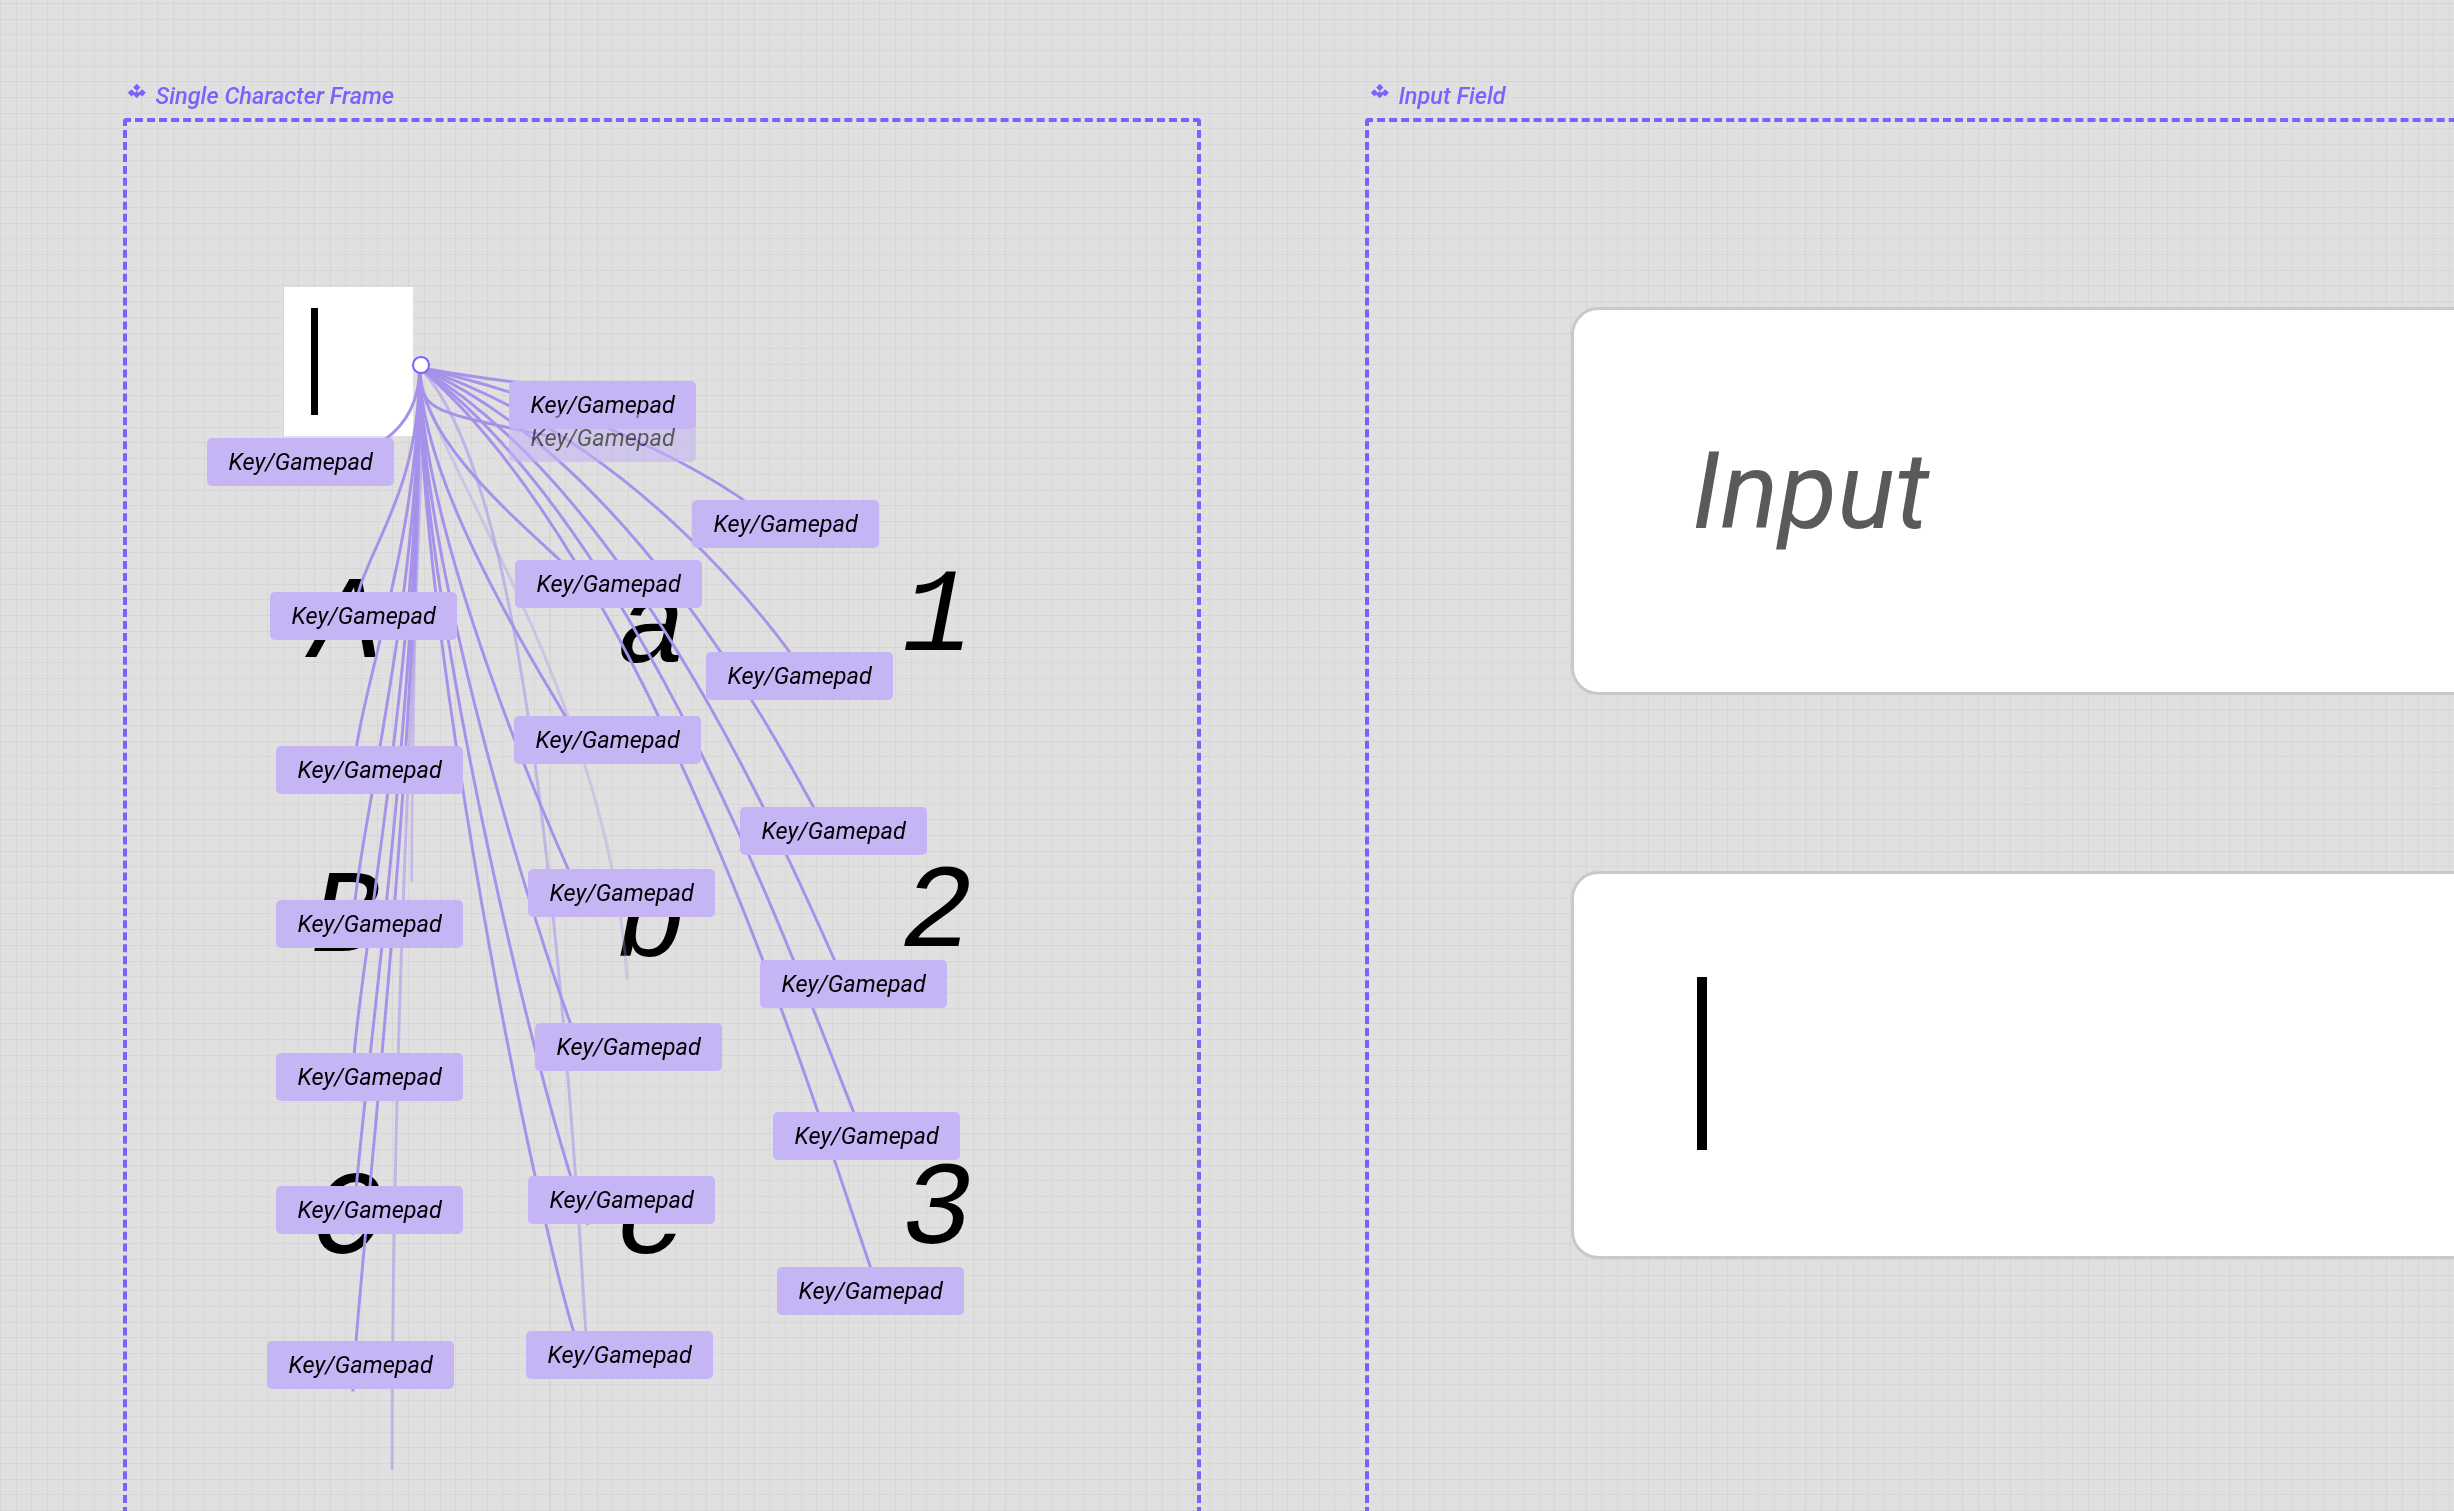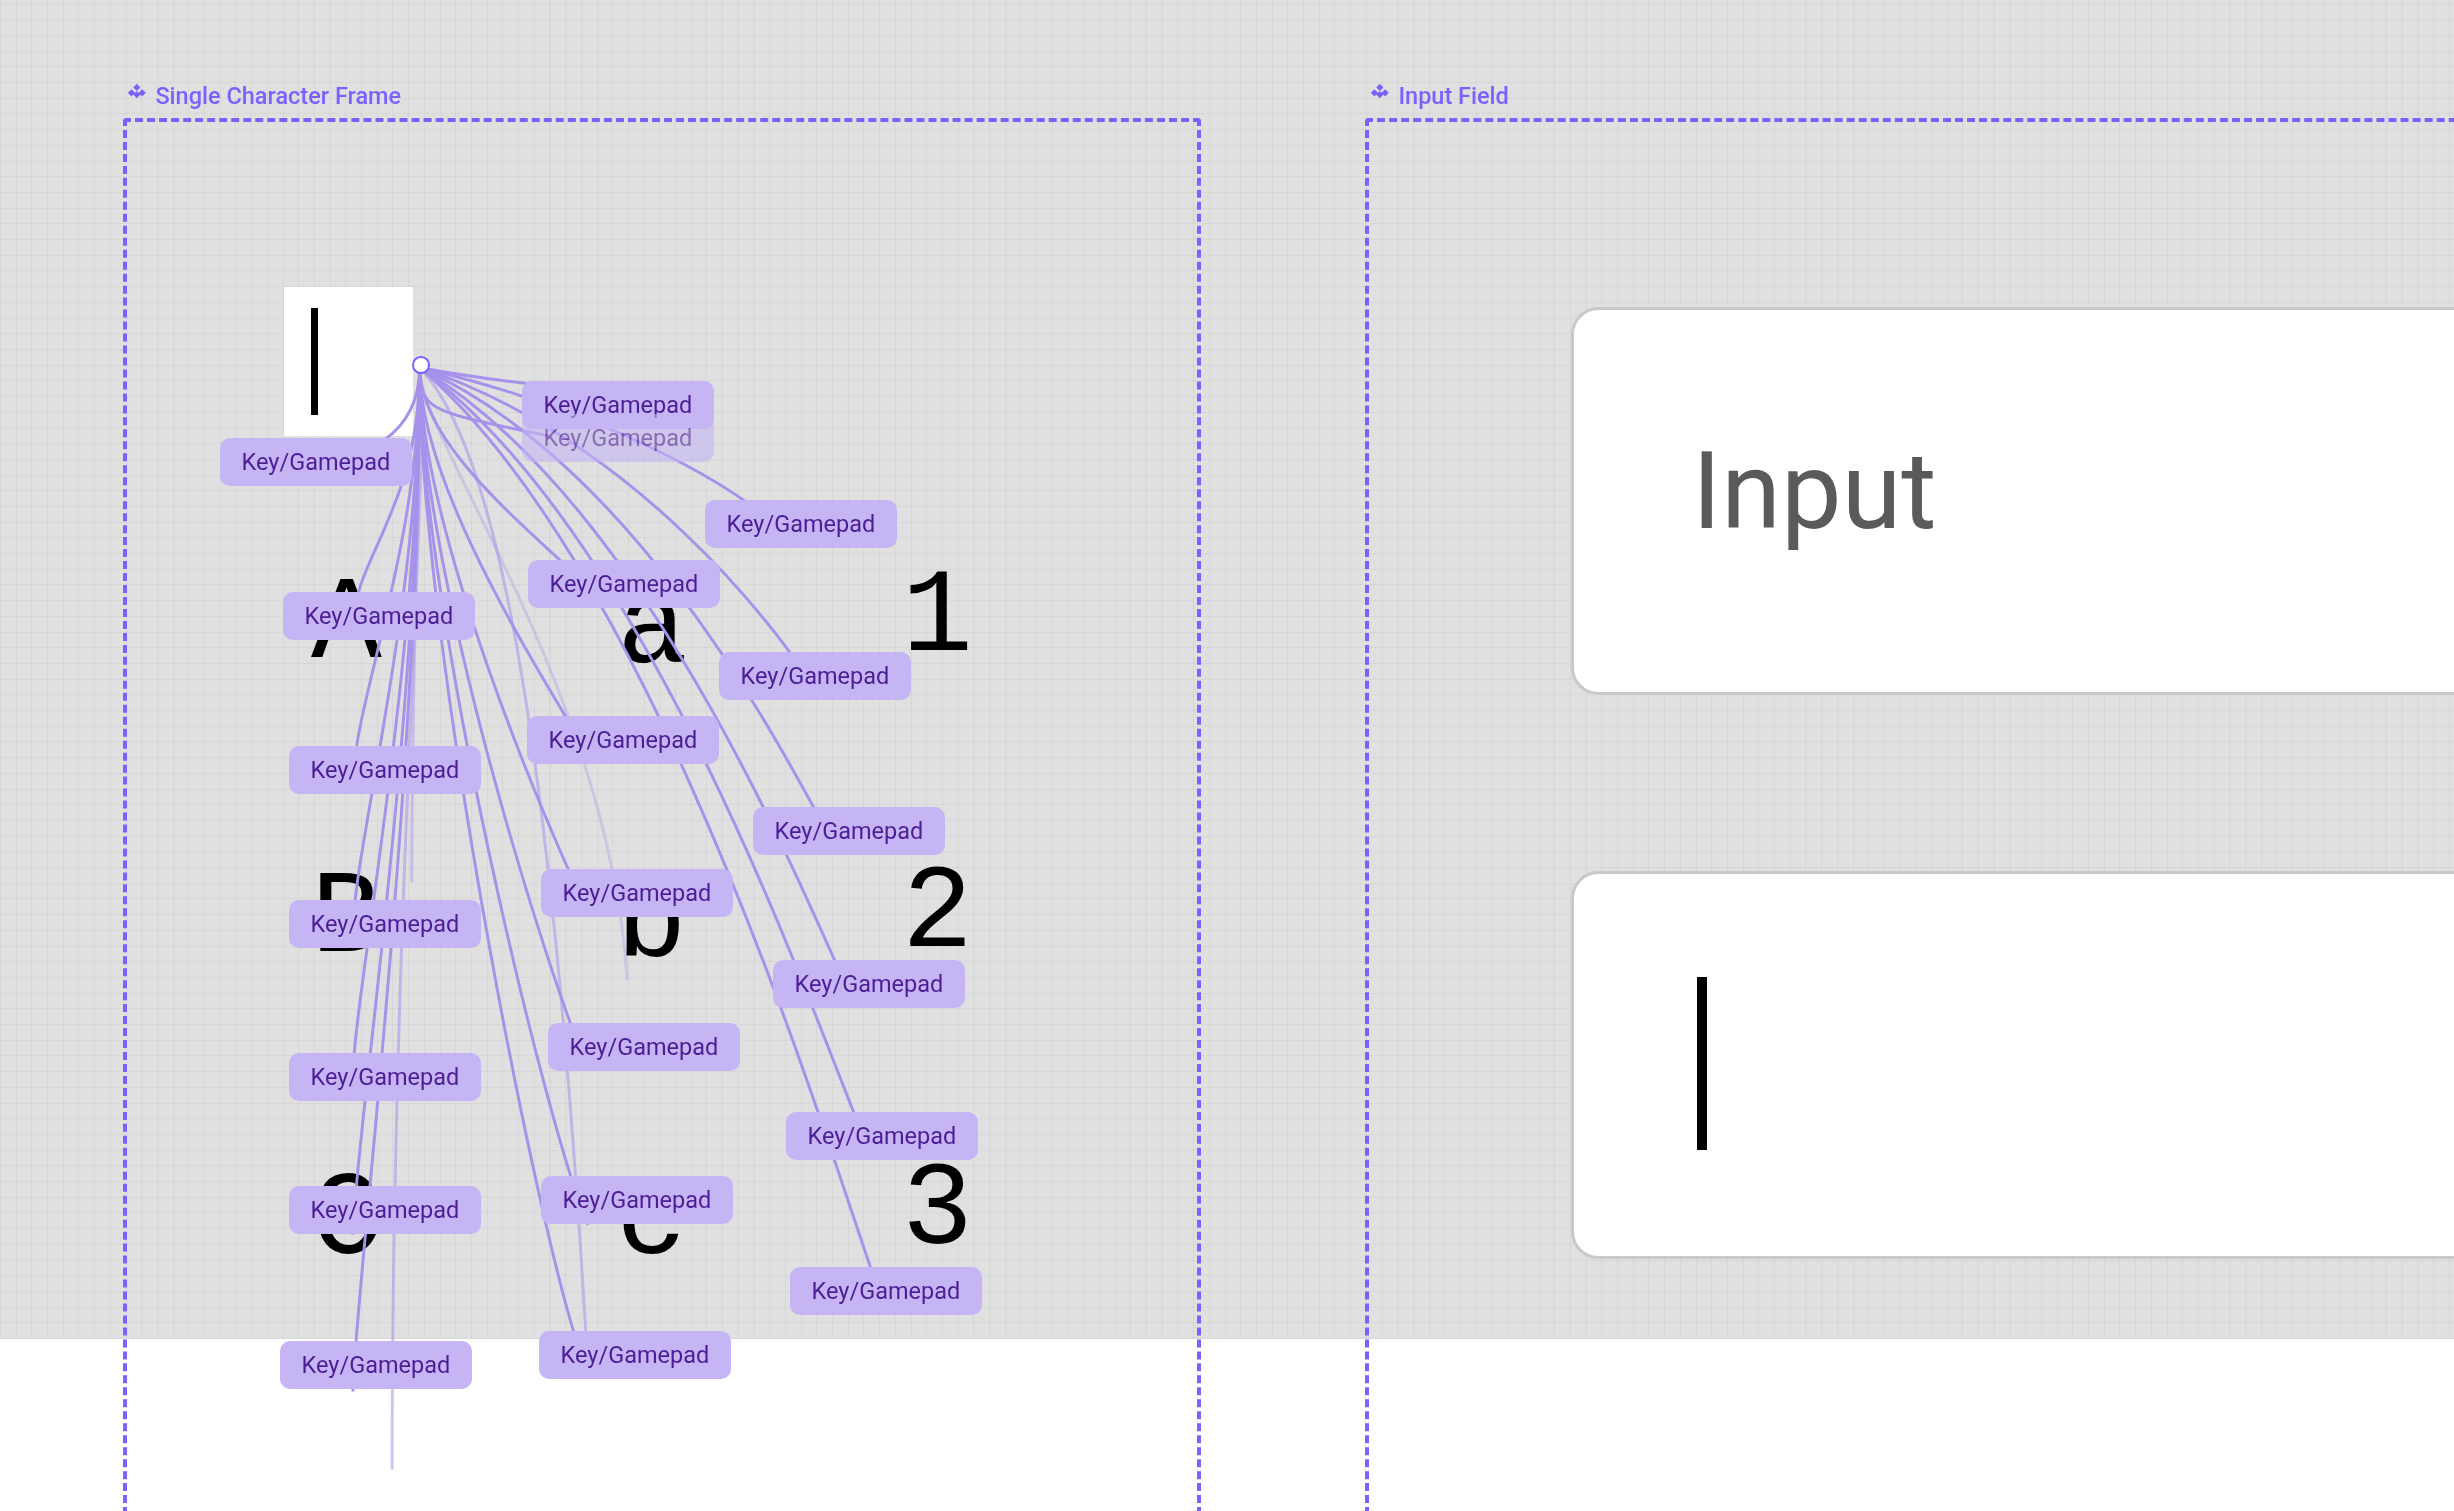--- a/index.html
+++ b/index.html
@@ -7,25 +7,26 @@
     margin: 0;
     padding: 0;
     width: 2454px;
     height: 1511px;
     overflow: hidden;
     font-family: -apple-system, BlinkMacSystemFont, "Segoe UI", Roboto, sans-serif;
   }
   .canvas {
     position: relative;
     width: 2454px;
-    height: 1339px;
+    height: 1511px;
     background: #e0e0e0;
     background-image:
       repeating-linear-gradient(0deg,  rgba(0,0,0,0.04) 0, rgba(0,0,0,0.04) 1px, transparent 1px, transparent 15.7px),
       repeating-linear-gradient(90deg, rgba(0,0,0,0.04) 0, rgba(0,0,0,0.04) 1px, transparent 1px, transparent 15.7px);
+    font-style: italic;
   }
 
   
   .frame-label {
     position: absolute;
     font-size: 23.5px;
     color: #7b61ff;
     font-weight: 500;
     display: flex;
     align-items: center;
@@ -62,26 +63,25 @@
     font-family: "Courier New", monospace;
     font-size: 118px;
     color: #000;
     user-select: none;
   }
 
   
   .badge {
     position: absolute;
     background: #c5b5f5;
-    border-radius: 10px;
+    border-radius: 5px;
     font-size: 23.5px;
-    color: #4c1d95;
+    color: #000000;
     padding: 9.8px 21.6px;
     white-space: nowrap;
-    margin-left: 13px;
   }
 
   
   .node {
     position:absolute;
     width:17.6px;
     height:17.6px;
     border-radius:50%;
     background:#fff;
     border:2.9px solid #7b61ff;

